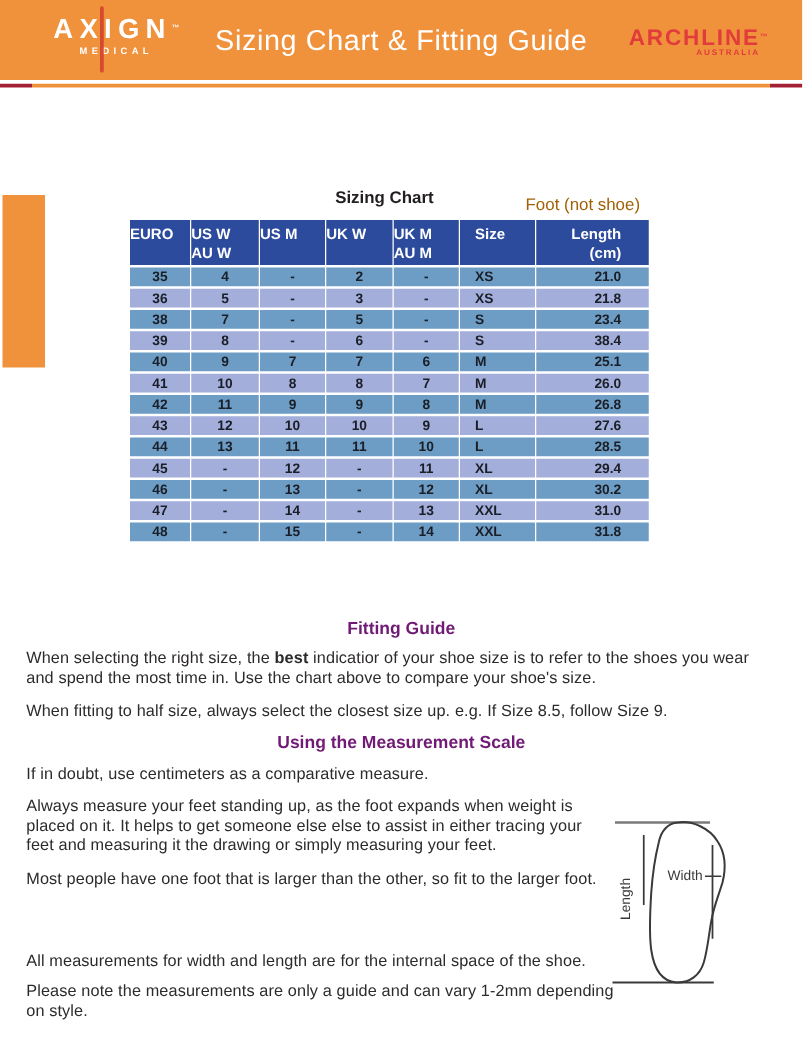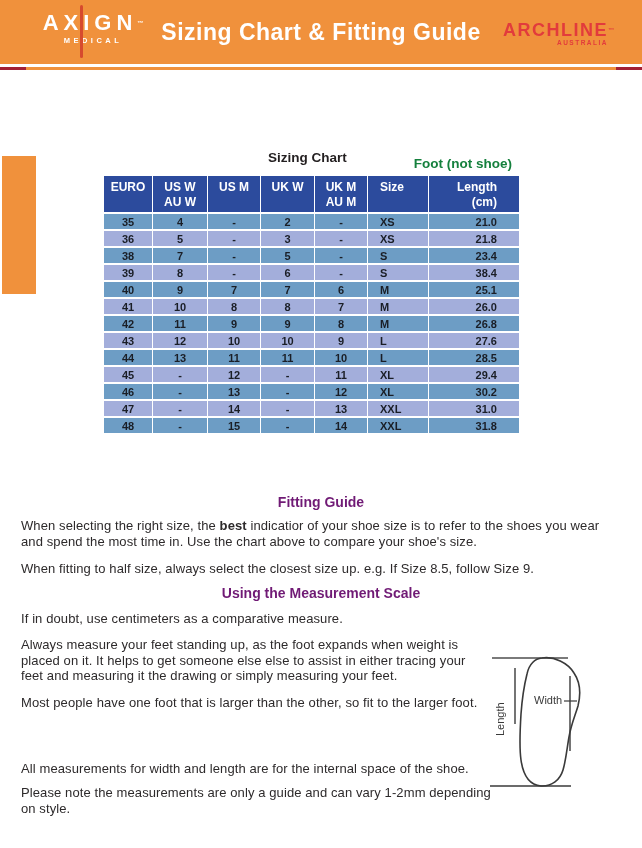--- a/index.html
+++ b/index.html
@@ -9,39 +9,39 @@
     position:relative; width:642px; height:848px; background:#ffffff;
     overflow:hidden; color:#2d2a2b;
   }
   
   .banner { position:absolute; left:0; top:0; width:642px; height:64px; background:#f0913c; }
   .axign { position:absolute; left:38px; top:11px; width:110px; text-align:center; color:#fff; }
   .axign .name { font-size:22px; font-weight:bold; letter-spacing:5px; line-height:24px; }
   .axign .tm { font-size:6px; vertical-align:top; letter-spacing:0; }
   .axign .sub { font-size:7.5px; font-weight:bold; letter-spacing:3.5px; margin-top:1px; }
   .axign-stroke { position:absolute; left:80px; top:5px; width:3px; height:53px; background:#d64a2e; border-radius:2px; }
-  .banner-title { position:absolute; left:0; top:19px; width:642px; text-align:center; color:#fff; font-size:23px; font-weight:bold; letter-spacing:0.5px; }
+  .banner-title { position:absolute; left:0; top:19px; width:642px; text-align:center; color:#fff; font-size:23px; font-weight:normal; letter-spacing:0.5px; }
   .archline { position:absolute; left:503px; top:21px; width:110px; text-align:right; color:#e23b3c; }
   .archline .name { font-size:18px; font-weight:bold; letter-spacing:1.5px; line-height:18px; }
   .archline .tm { font-size:6px; vertical-align:top; }
   .archline .sub { font-size:6.5px; font-weight:bold; letter-spacing:1.5px; margin-top:0; padding-right:5px; }
   .rule { position:absolute; left:0; top:67px; width:642px; height:3px;
     background:linear-gradient(to right,#a32035 0 4%,#f0913c 4% 96%,#a32035 96% 100%); }
   
   .side-tab { position:absolute; left:2px; top:156px; width:34px; height:138px; background:#f0913c; }
   .side-tab-text {
     position:absolute; left:-50px; top:209px; width:138px; height:34px;
     transform:rotate(-90deg); transform-origin:center;
     color:#fff; font-weight:bold; font-size:11.5px; line-height:16px; text-align:center;
   }
   
   .chart-title { position:absolute; left:103px; top:150px; width:409px; text-align:center; font-size:13.5px; font-weight:bold; color:#231f20; }
-  .foot-note { position:absolute; left:370px; top:156px; width:142px; text-align:right; font-size:13.5px; font-weight:bold; color:#15803d; }
+  .foot-note { position:absolute; left:370px; top:156px; width:142px; text-align:right; font-size:13.5px; font-weight:normal; color:#a16207; }
   table.sizes { position:absolute; left:103px; top:174px; width:409px; border-collapse:separate; border-spacing:1px 2px; table-layout:fixed; }
-  table.sizes th { background:#2c4b9d; color:#fff; font-size:12px; font-weight:bold; vertical-align:top; padding-top:4px; height:36px; line-height:15px; text-align:center; }
+  table.sizes th { background:#2c4b9d; color:#fff; font-size:12px; font-weight:bold; vertical-align:top; padding-top:4px; height:36px; line-height:15px; text-align:left; }
   table.sizes td { font-size:11px; font-weight:bold; color:#1a1e26; text-align:center; height:15px; padding:1px 0; }
   table.sizes tbody tr:nth-child(odd) td { background:#6d9dc5; }
   table.sizes tbody tr:nth-child(even) td { background:#a3aedb; }
   table.sizes th.col-size, table.sizes td.col-size { text-align:left; padding-left:12px; }
   table.sizes th.col-len, table.sizes td.col-len { text-align:right; padding-right:22px; }
   
   .h2 { position:absolute; left:21px; width:600px; text-align:center; font-size:14px; font-weight:bold; color:#701a75; }
   .para { position:absolute; left:21px; font-size:13px; line-height:15.5px; color:#2d2a2b; letter-spacing:0.1px; }
   .para b { font-weight:bold; }
   

